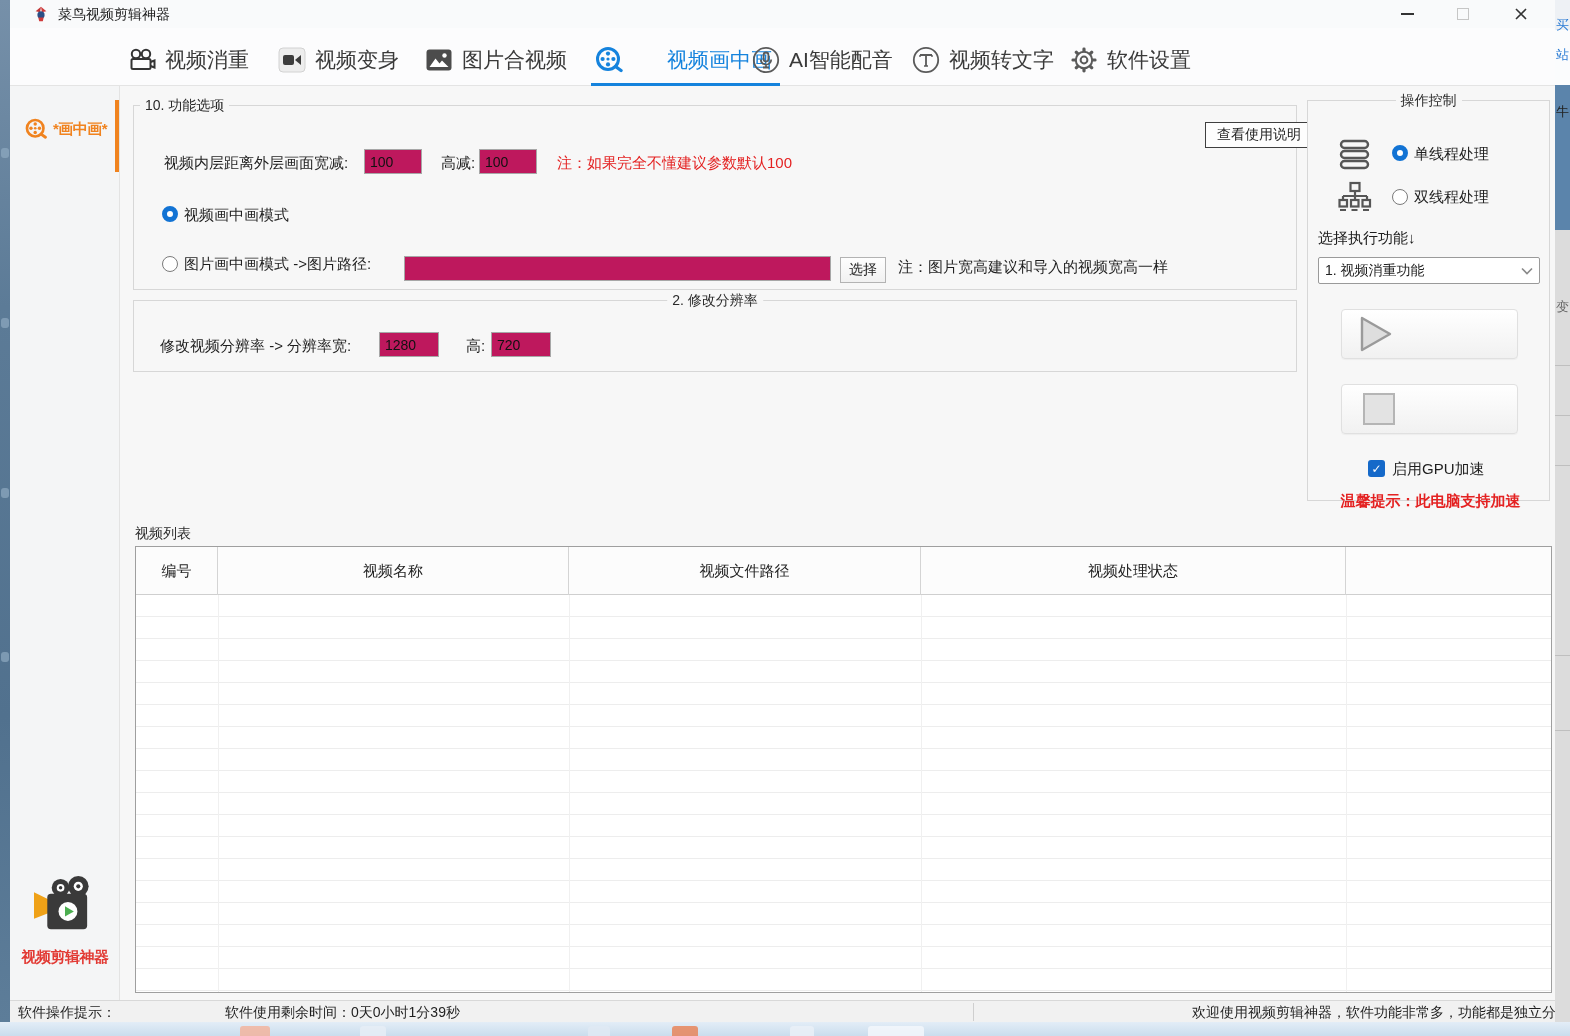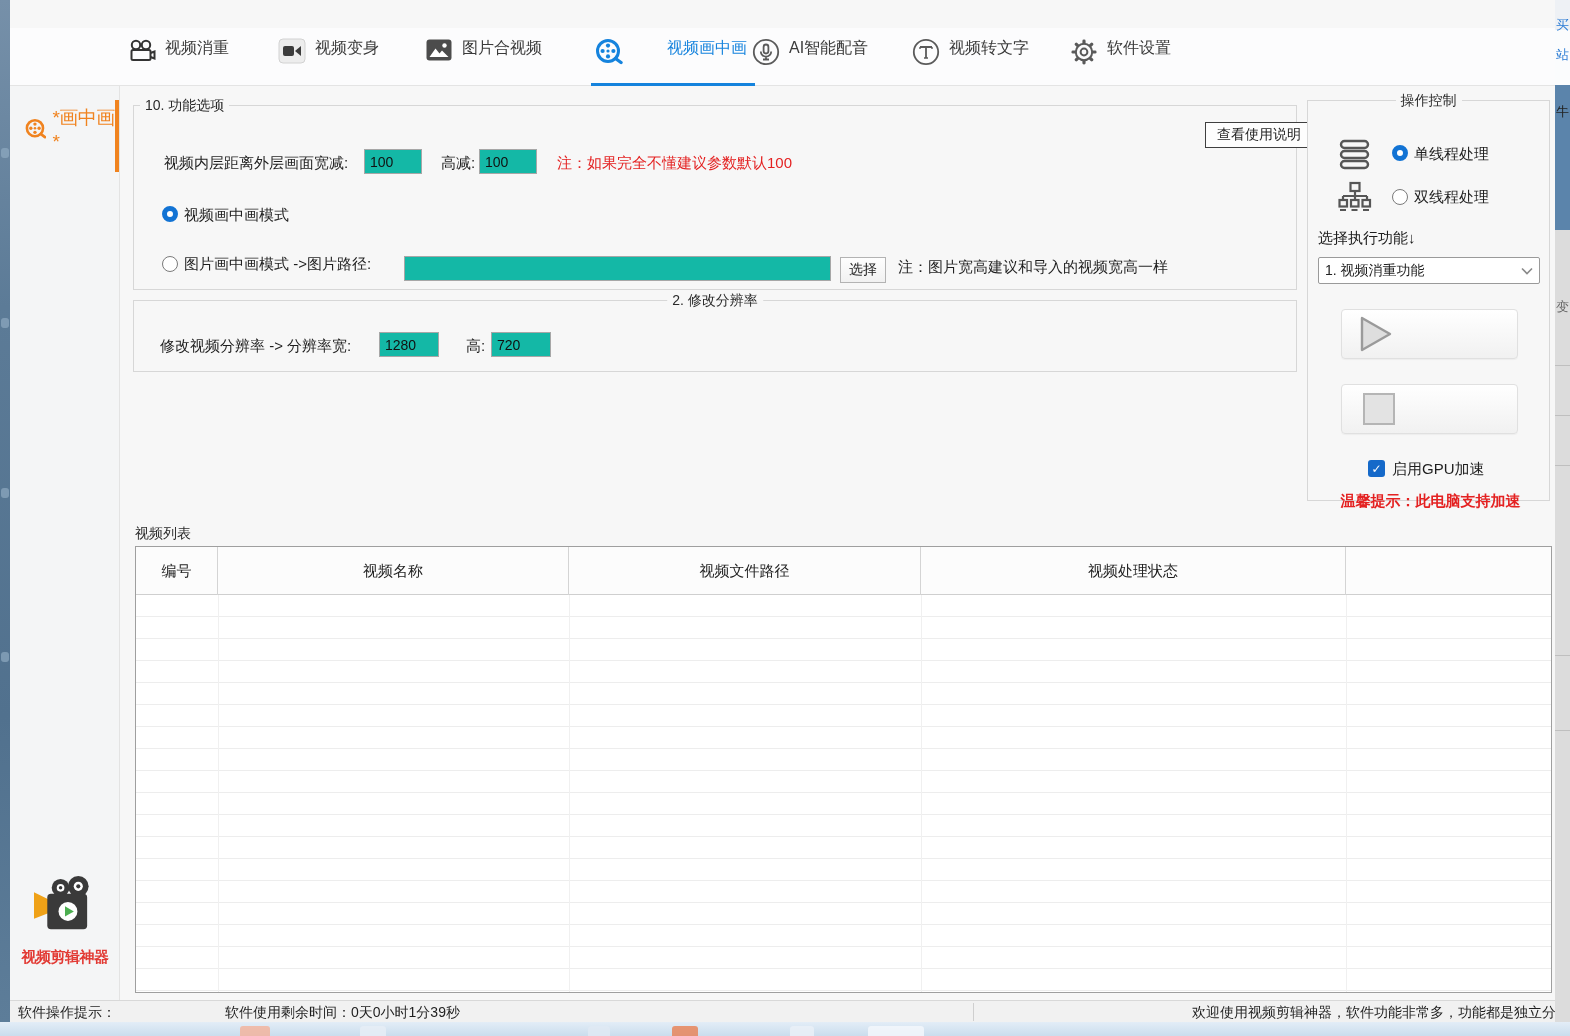--- a/index.html
+++ b/index.html
@@ -30,46 +30,46 @@
   #titlebar { position:absolute; left:0; top:0; width:1545px; height:28px; background:#f9fafb; }
   #app-icon { position:absolute; left:22px; top:5px; width:18px; height:18px; }
   #app-title { position:absolute; left:48px; top:6px; font-size:14px; color:#1a1a1a; }
   .win-btn { position:absolute; top:2px; width:34px; height:24px; display:flex; align-items:center; justify-content:center; }
   #btn-min { left:1380px; } #btn-max { left:1436px; } #btn-close { left:1494px; }
   #btn-min .bar { width:13px; height:2px; background:#333; }
   #btn-max .box { width:12px; height:12px; border:1.5px solid #c6c6c6; }
 
   
   #tabbar { position:absolute; left:0; top:28px; width:1545px; height:58px; background:#fcfcfd; border-bottom:1px solid #e4e4e4; }
-  .tab { position:absolute; top:10px; height:44px; display:flex; gap:9px; font-size:16px; color:#3a3a3a; cursor:default; }
+  .tab { position:absolute; top:10px; height:44px; display:flex; align-items:center; gap:9px; font-size:21px; color:#3a3a3a; cursor:default; }
   .tab svg { flex:none; }
   .tab.active { color:#1583dd;gap:44px; }
   .tab.active::after { content:""; position:absolute; left:-4px; right:-8px; bottom:-5px; height:4px; background:#1583dd; }
 
   
   #sidebar { position:absolute; left:0; top:86px; width:110px; height:914px; background:#f4f5f6; border-right:1px solid #e3e3e3; }
   #side-item { position:absolute; left:0; top:14px; width:110px; height:58px; display:flex; align-items:center; gap:6px; padding-left:15px; }
-  #side-item .lbl { color:#f0831f; font-weight:normal; font-size:19px; letter-spacing:-0.5px; }
+  #side-item .lbl { color:#f0831f; font-weight:bold; font-size:15px; letter-spacing:-0.5px; }
   #side-accent { position:absolute; right:0; top:14px; width:4px; height:72px; background:#f0831f; }
   #side-logo { position:absolute; left:0; top:790px; width:110px; text-align:center; }
   #side-logo .logo-text { display:block; margin-top:6px; color:#e23a34; font-weight:bold; font-size:15px; letter-spacing:-0.5px; }
 
   
   #main { position:absolute; left:111px; top:86px; width:1434px; height:914px; background:#f7f7f7; }
 
   .groupbox { position:absolute; border:1px solid #d7d7d7; background:#f7f7f7; }
   .group-title { position:absolute; top:-9px; background:#f7f7f7; padding:0 5px; font-size:14px; color:#2a2a2a; line-height:16px; }
 
   #group-func { left:12px; top:19px; width:1164px; height:185px; }
   #group-func .group-title { left:6px; }
   #btn-help { position:absolute; left:1071px; top:16px; width:108px; height:26px; background:#fdfdfd; border:1px solid #3f3f3f;
     font-size:14px; display:flex; align-items:center; justify-content:center; }
 
   .form-label { position:absolute; font-size:15px; color:#1e1e1e; white-space:nowrap; }
-  .textbox { position:absolute; background:#14b8a6; border:1px solid #a7a7a7; font-size:14px; padding:0 5px; font-family:inherit; color:#111; }
+  .textbox { position:absolute; background:#be185d; border:1px solid #a7a7a7; font-size:14px; padding:0 5px; font-family:inherit; color:#111; }
   .note-red { position:absolute; font-size:15px; color:#e42222; white-space:nowrap; }
   .note-dark { position:absolute; font-size:15px; color:#1e1e1e; white-space:nowrap; }
 
   .radio { position:absolute; width:16px; height:16px; border-radius:50%; background:#fff; }
   .radio.on { border:5px solid #1273d4; }
   .radio.off { border:1px solid #7a7a7a; }
   .radio-label { position:absolute; font-size:15px; color:#1e1e1e; white-space:nowrap; }
 
   #btn-choose { position:absolute; left:706px; top:151px; width:46px; height:26px; border:1px solid #b3b3b3;
     background:linear-gradient(#fefefe,#f1f1f1); font-size:14px; display:flex; align-items:center; justify-content:center; }
@@ -145,20 +145,40 @@
     <div class="tb-frag" style="left:240px;width:30px;background:#f2b49e"></div>
     <div class="tb-frag" style="left:360px;width:26px;background:#e6edf6"></div>
     <div class="tb-frag" style="left:588px;width:22px;background:#dfe9f3"></div>
     <div class="tb-frag" style="left:672px;width:26px;background:#e8855a"></div>
     <div class="tb-frag" style="left:790px;width:24px;background:#eaf0f7"></div>
     <div class="tb-frag" style="left:868px;width:56px;background:#f3f7fb"></div>
   </div>
 
   <div id="window">
 
+    <div id="titlebar">
+      <svg id="app-icon" viewBox="0 0 20 20">
+        <path d="M10 2 L16 7 L11 8 Z" fill="#d03a3a"></path>
+        <path d="M10 2 L4 7 L9 8 Z" fill="#c23636"></path>
+        <circle cx="10" cy="11" r="4" fill="#2b4f86"></circle>
+        <path d="M7 14 L13 14 L12 18 L8 18 Z" fill="#d03a3a"></path>
+      </svg>
+      <span id="app-title">菜鸟视频剪辑神器</span>
+      <div class="win-btn" id="btn-min">
+          <div class="bar"></div>
+        </div>
+      <div class="win-btn" id="btn-max">
+          <div class="box"></div>
+        </div>
+      <div class="win-btn" id="btn-close">
+        <svg width="14" height="14" viewBox="0 0 14 14">
+          <path d="M2 2 L12 12 M12 2 L2 12" stroke="#333" stroke-width="1.6" fill="none"></path>
+        </svg>
+      </div>
+    </div>
 
     <div id="tabbar">
 
       <div class="tab" style="left:118px">
         <svg width="28" height="26" viewBox="0 0 28 26">
           <circle cx="8" cy="7" r="4.2" fill="none" stroke="#333" stroke-width="2"></circle>
           <circle cx="18" cy="7" r="4.2" fill="none" stroke="#333" stroke-width="2"></circle>
           <rect x="3.5" y="12" width="19" height="10" rx="1.5" fill="none" stroke="#333" stroke-width="2"></rect>
           <path d="M22.5 15 L26.5 13.5 L26.5 20.5 L22.5 19" fill="none" stroke="#333" stroke-width="2"></path>
         </svg>

